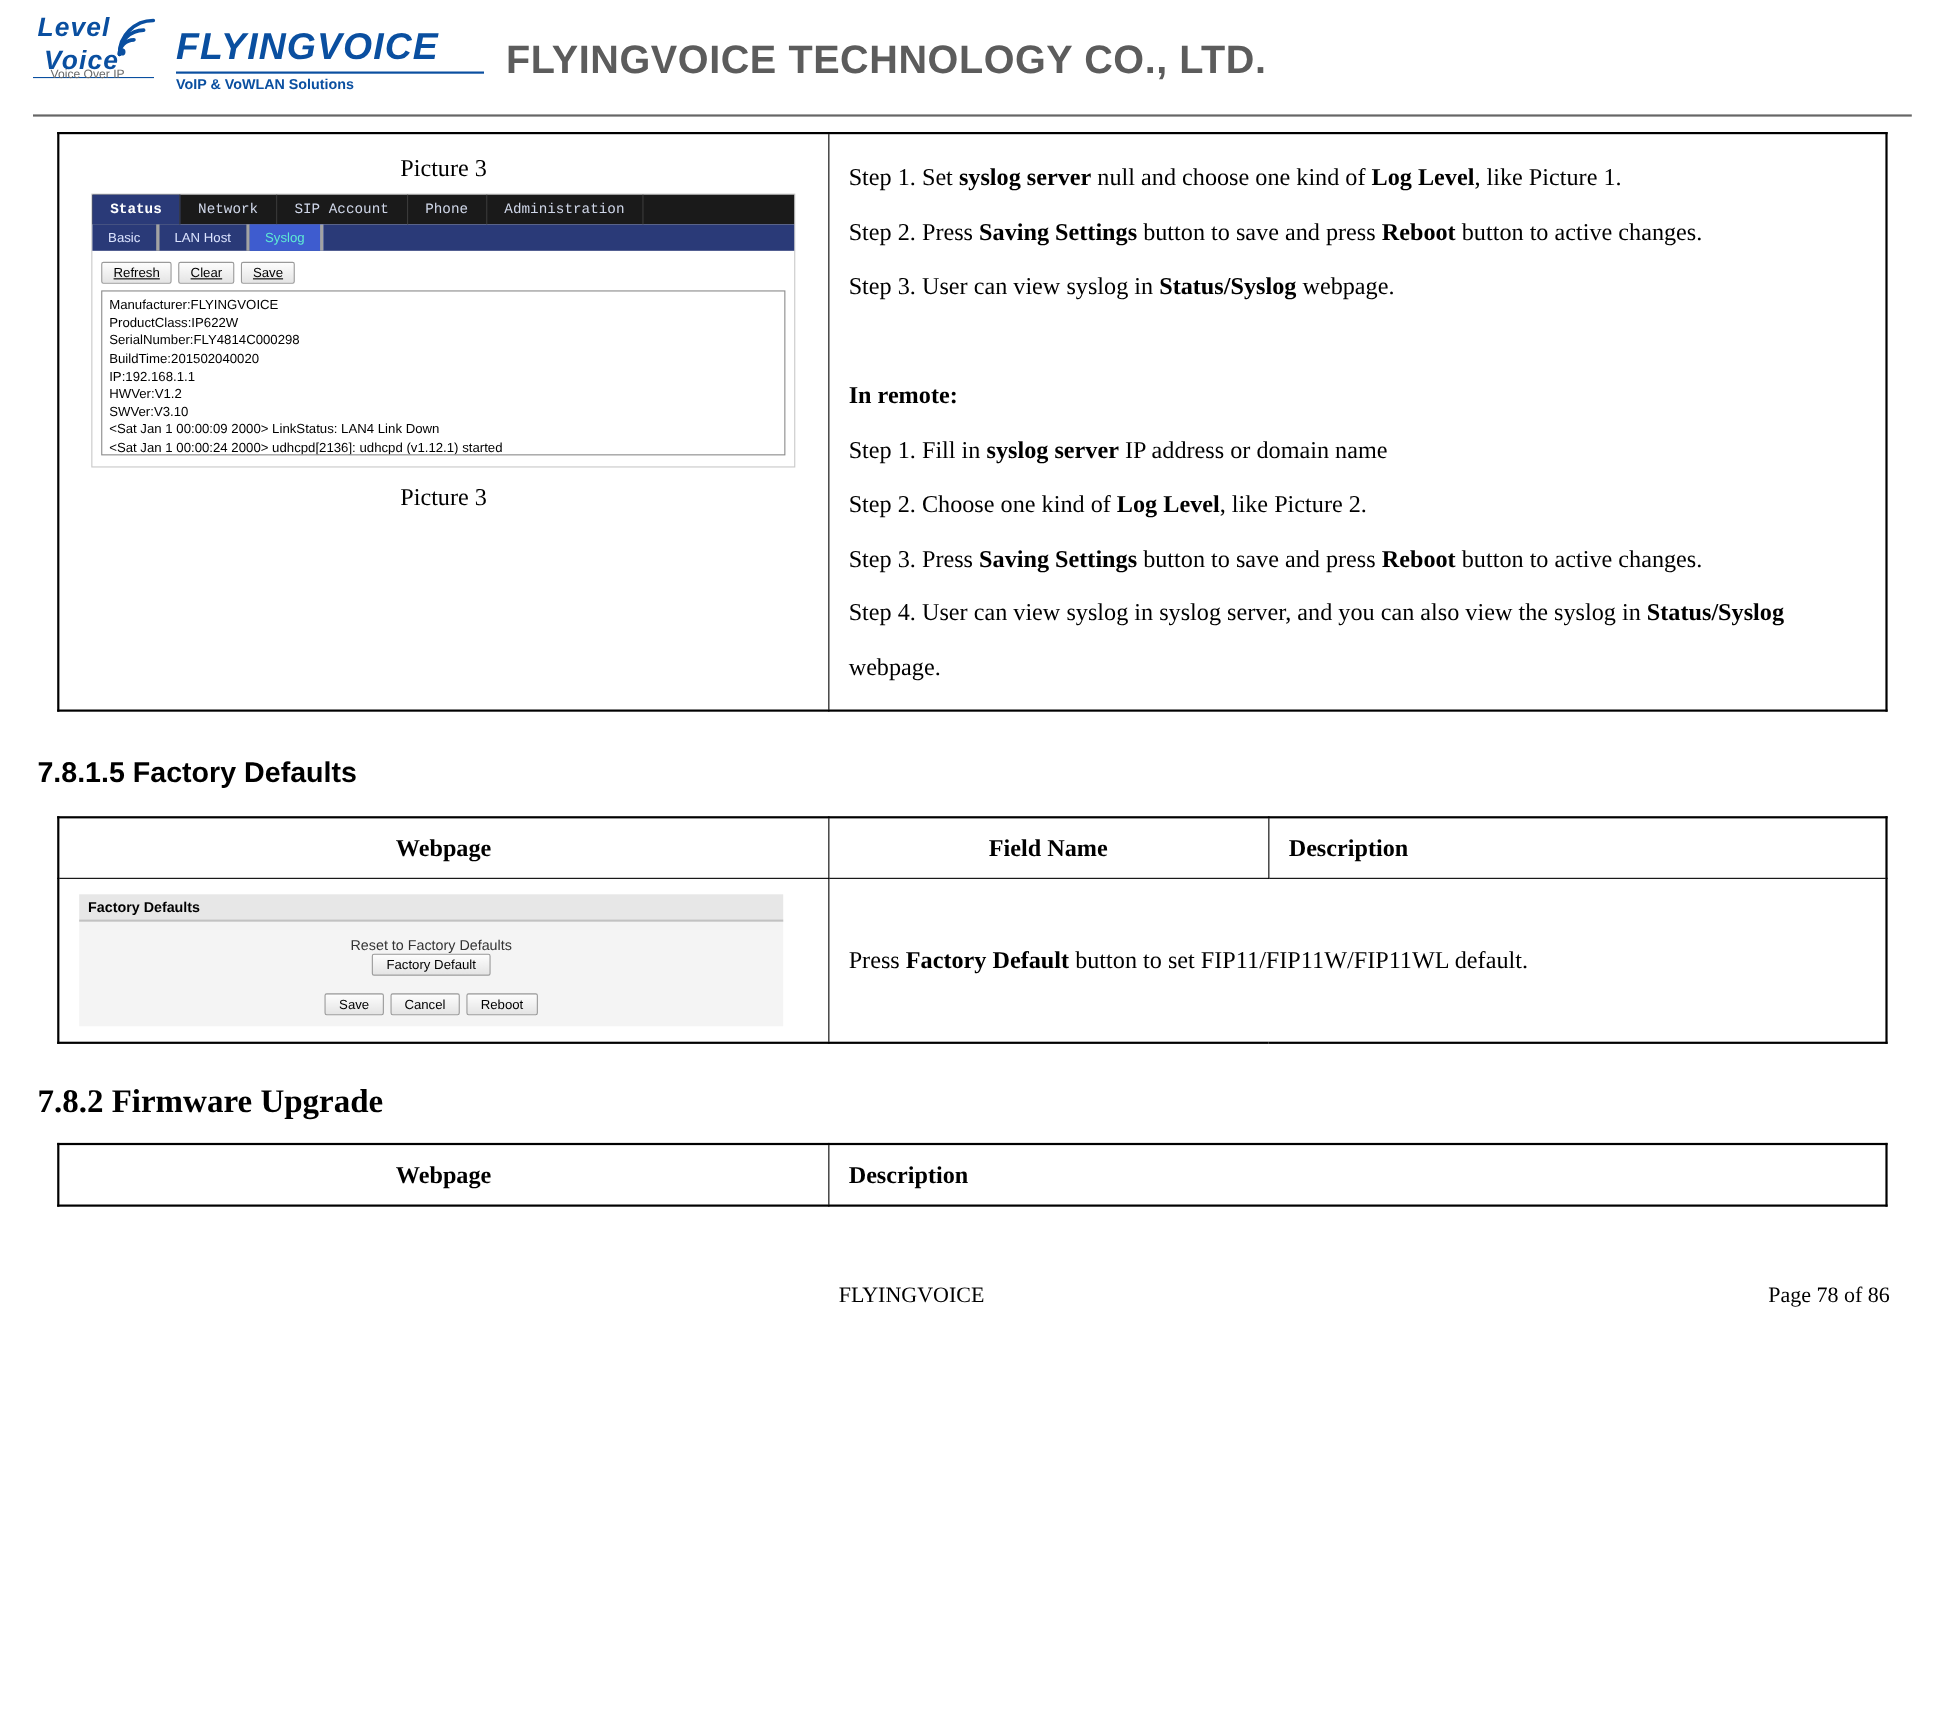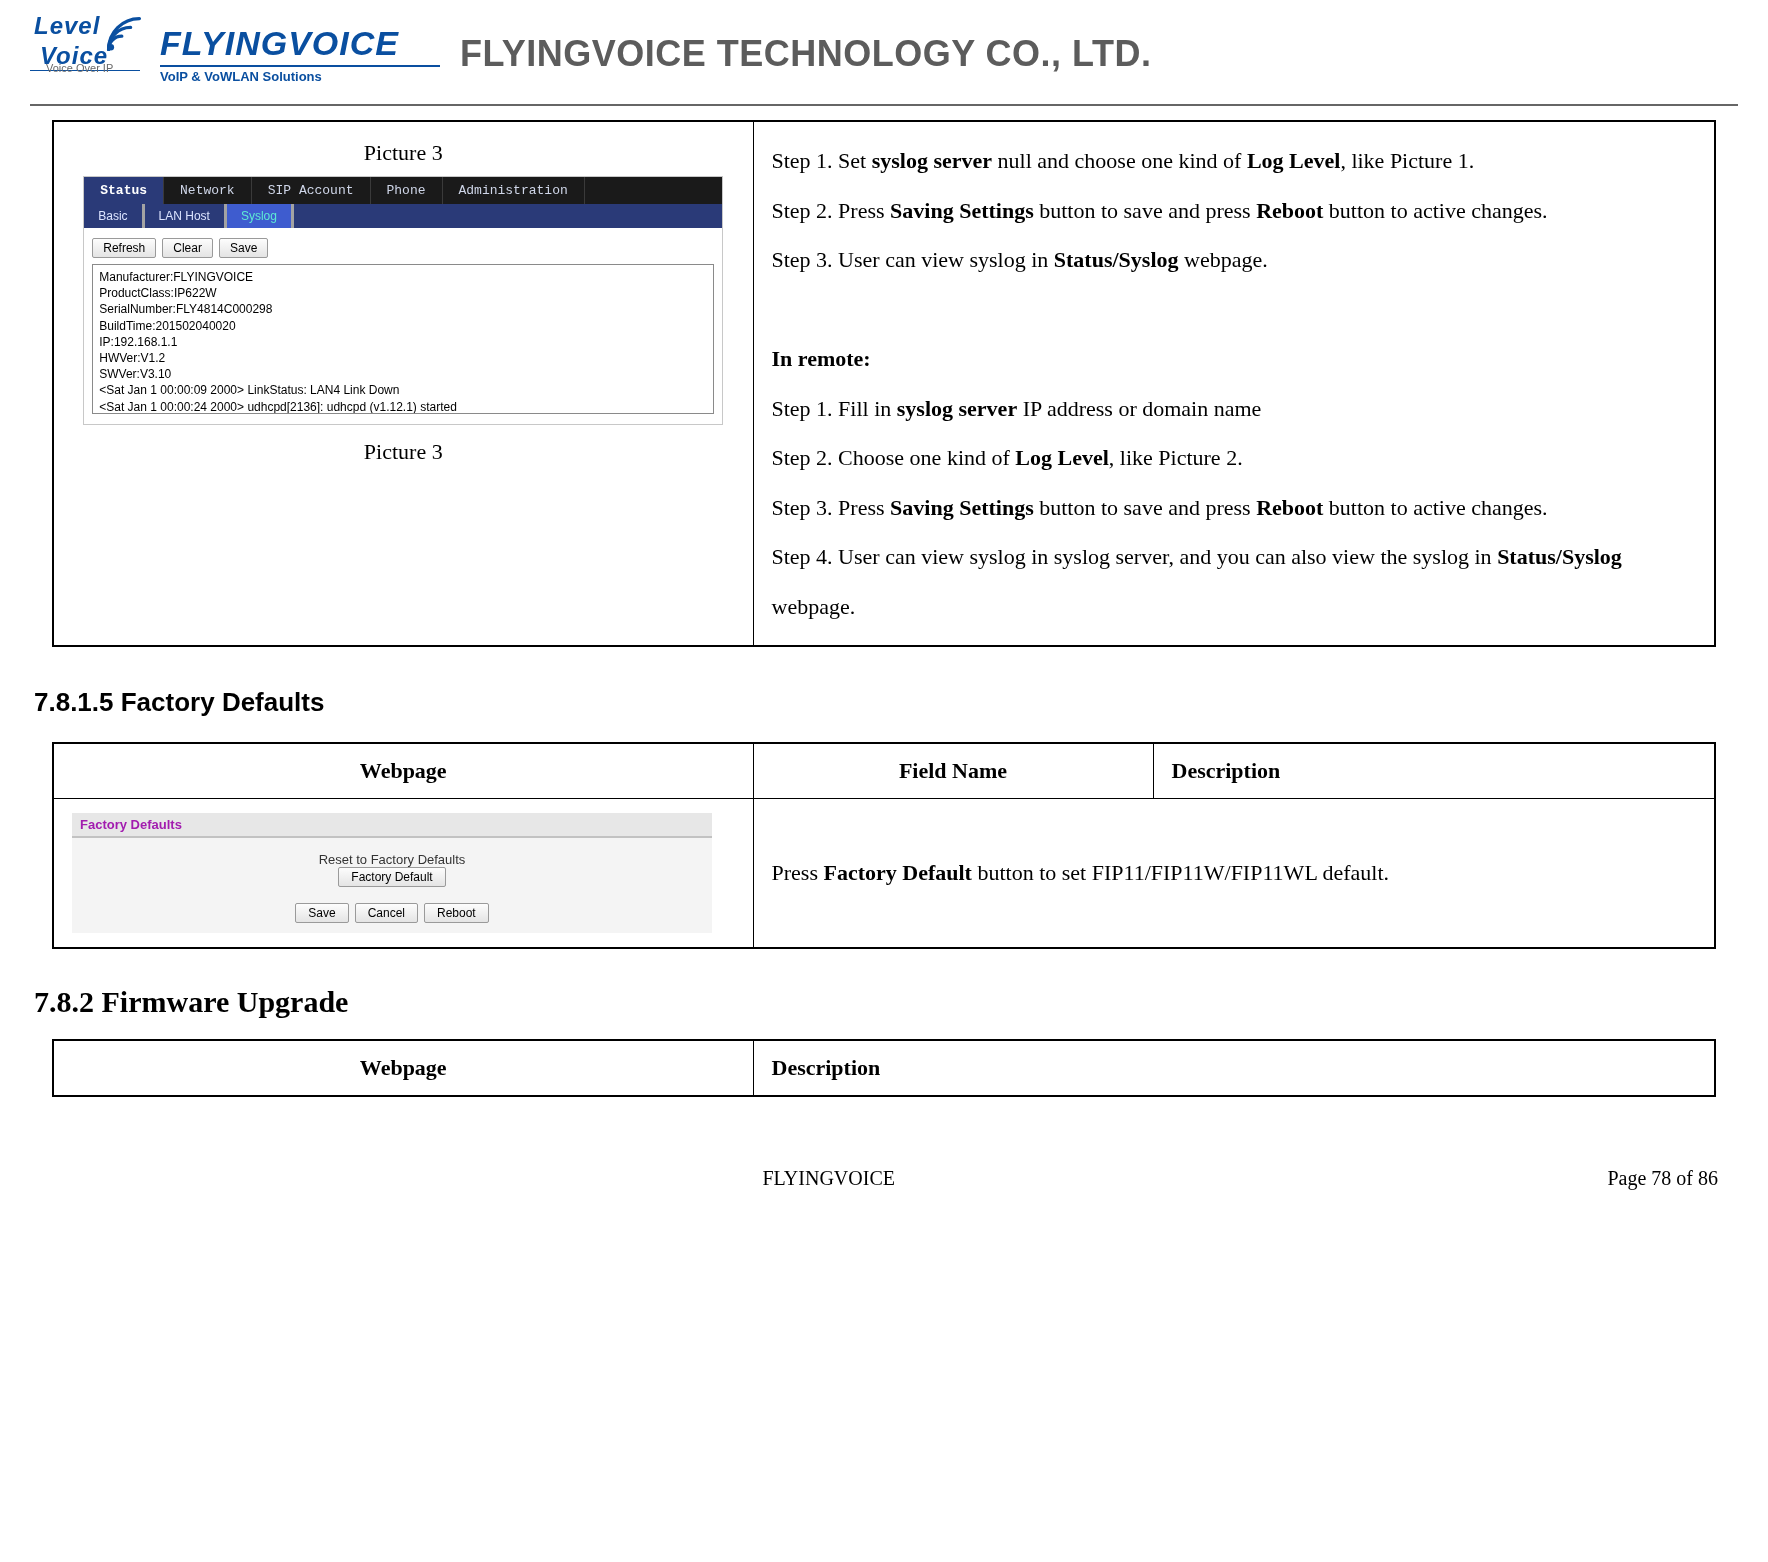--- a/index.html
+++ b/index.html
@@ -62,21 +62,21 @@
   }
   .shot .tabs1 { display:flex; background:#1a1a1a; font-size:13px; color:#cfd6e8;font-family:Liberation Mono, monospace; }
   .shot .tabs1 span { padding:6px 16px; border-right:1px solid #3a3a3a; }
   .shot .tabs1 span.active { background:#2a3a78; color:#fff; font-weight:bold; }
   .shot .tabs2 { display:flex; background:#2a3a78; font-size:12px; color:#dce4ff; }
   .shot .tabs2 span { padding:5px 14px; border-right:3px solid #a3a3a3; }
   .shot .tabs2 span.active { background:#3e5ccf; color:#5eead4; }
   .shot .btnrow { padding:10px 8px 6px 8px; display:flex; gap:6px; }
   .shot .btnrow button {
     font-family: Tahoma, Arial, sans-serif; font-size:12px; padding:2px 10px;
-    background:linear-gradient(#fdfdfd,#e4e4e4); border:1px solid #9a9a9a; border-radius:2px;
+    background:linear-gradient(#fdfdfd,#e4e4e4); border:1px solid #9a9a9a; border-radius:2px;text-decoration:underline;
   }
   .shot .logarea {
     margin:0 8px 10px 8px; border:1px solid #8a8a8a; padding:4px 6px;
     font-size:12px; line-height:1.35; height:150px; overflow:hidden; white-space:nowrap;
   }
 
   
   h3.section-h3 {
     font-family: Arial, sans-serif; font-weight:bold; font-size:26px;
     margin: 40px 0 24px 4px;
@@ -91,21 +91,21 @@
     border:2px solid #000; border-collapse:collapse; margin:0 auto; width:1664px; font-size:22px;
   }
   .fact-table th, .fact-table td { border:1px solid #000; padding:14px 18px; }
   .fact-table th { font-family:"Times New Roman", serif; font-weight:bold; }
   .fact-webpage-cell { width:700px; }
   .fact-name-cell { width:400px; text-align:center; }
   .fact-desc-head { text-align:left; }
 
   
   .fd-shot { width:640px; font-family: Tahoma, Arial, sans-serif; font-size:13px; }
-  .fd-shot .title { font-weight:bold; color:#a21caf; background:#e7e7e7; padding:4px 8px; border-bottom:2px solid #c2c2c2; }
+  .fd-shot .title { font-weight:bold; color:#000000; background:#e7e7e7; padding:4px 8px; border-bottom:2px solid #c2c2c2; }
   .fd-shot .panel { background:#f4f4f4; padding:10px 12px; }
   .fd-shot .row1 { display:flex; align-items:center; justify-content:space-between; padding:4px 0 10px 0;flex-direction:column; }
   .fd-shot .row1 .lab { color:#333; }
   .fd-shot .row1 button, .fd-shot .row2 button {
     font-family: Tahoma, Arial, sans-serif; font-size:12px; padding:2px 12px;
     background:linear-gradient(#fdfdfd,#e4e4e4); border:1px solid #9a9a9a; border-radius:2px;
   }
   .fd-shot .row2 { display:flex; gap:6px; justify-content:center; padding-top:6px; }
 
   

